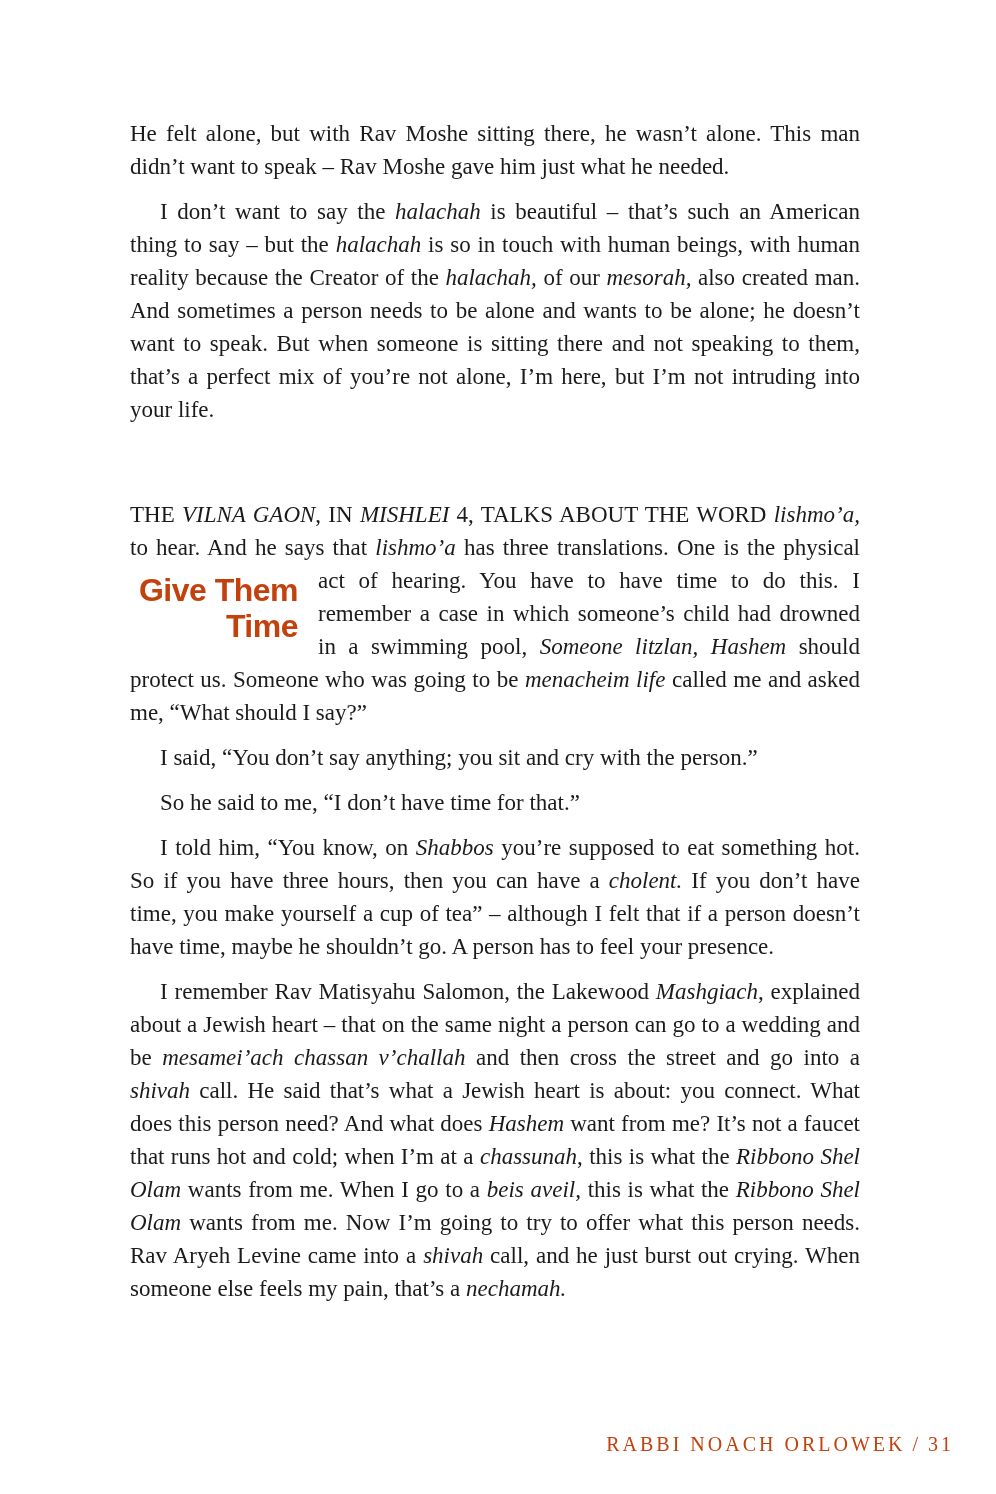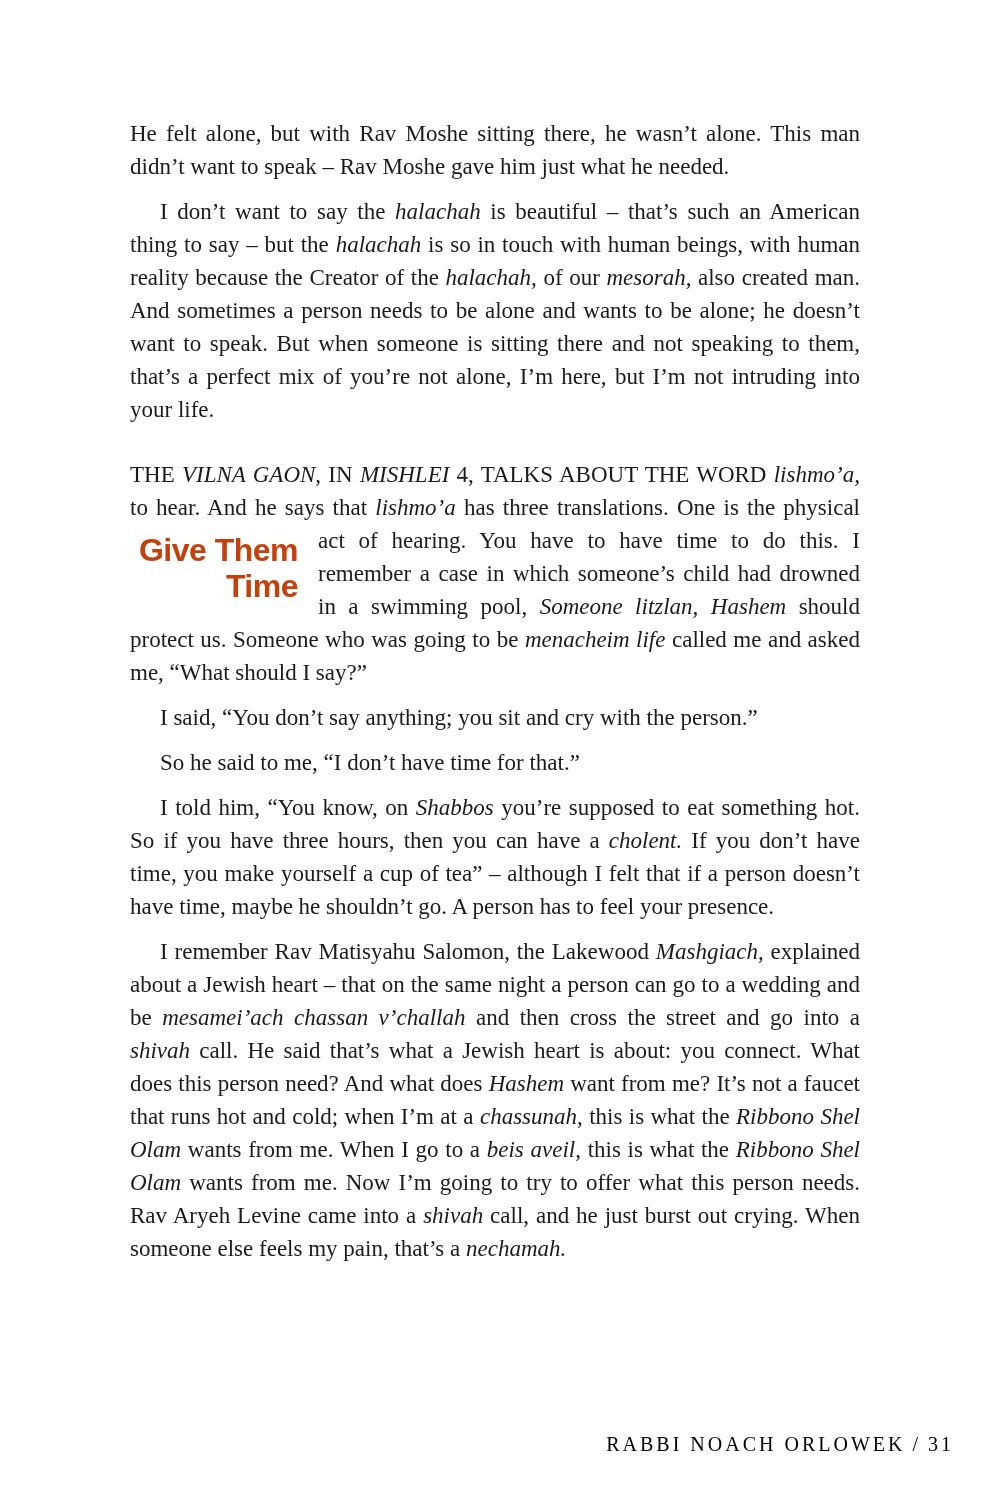--- a/index.html
+++ b/index.html
@@ -25,21 +25,21 @@
     line-height: 33px;
     text-align: justify;
   }
   .para {
     margin: 0 0 12px 0;
   }
   .para.indent {
     text-indent: 30px;
   }
   section.section-gap {
-    margin-top: 32px;
+    margin-top: 72px;
   }
   em { }
   .float-heading {
     float: left;
     display: block;
     width: 168px;
     height: 99px;
     margin-right: 20px;
     padding-top: 8px;
     box-sizing: border-box;
@@ -56,21 +56,21 @@
     display: block;
     white-space: nowrap;
   }
   .running-footer {
     position: absolute;
     right: 42px;
     bottom: 38px;
     font-family: "Liberation Serif", serif;
     font-size: 20px;
     letter-spacing: 3px;
-    color: #000000;
+    color: #c2410c;
     white-space: nowrap;
   }
   .running-footer .sep { margin: 0 7px; }
 </style>
 </head>
 <body>
 
 <div class="page">
 
   <main class="text-block">

